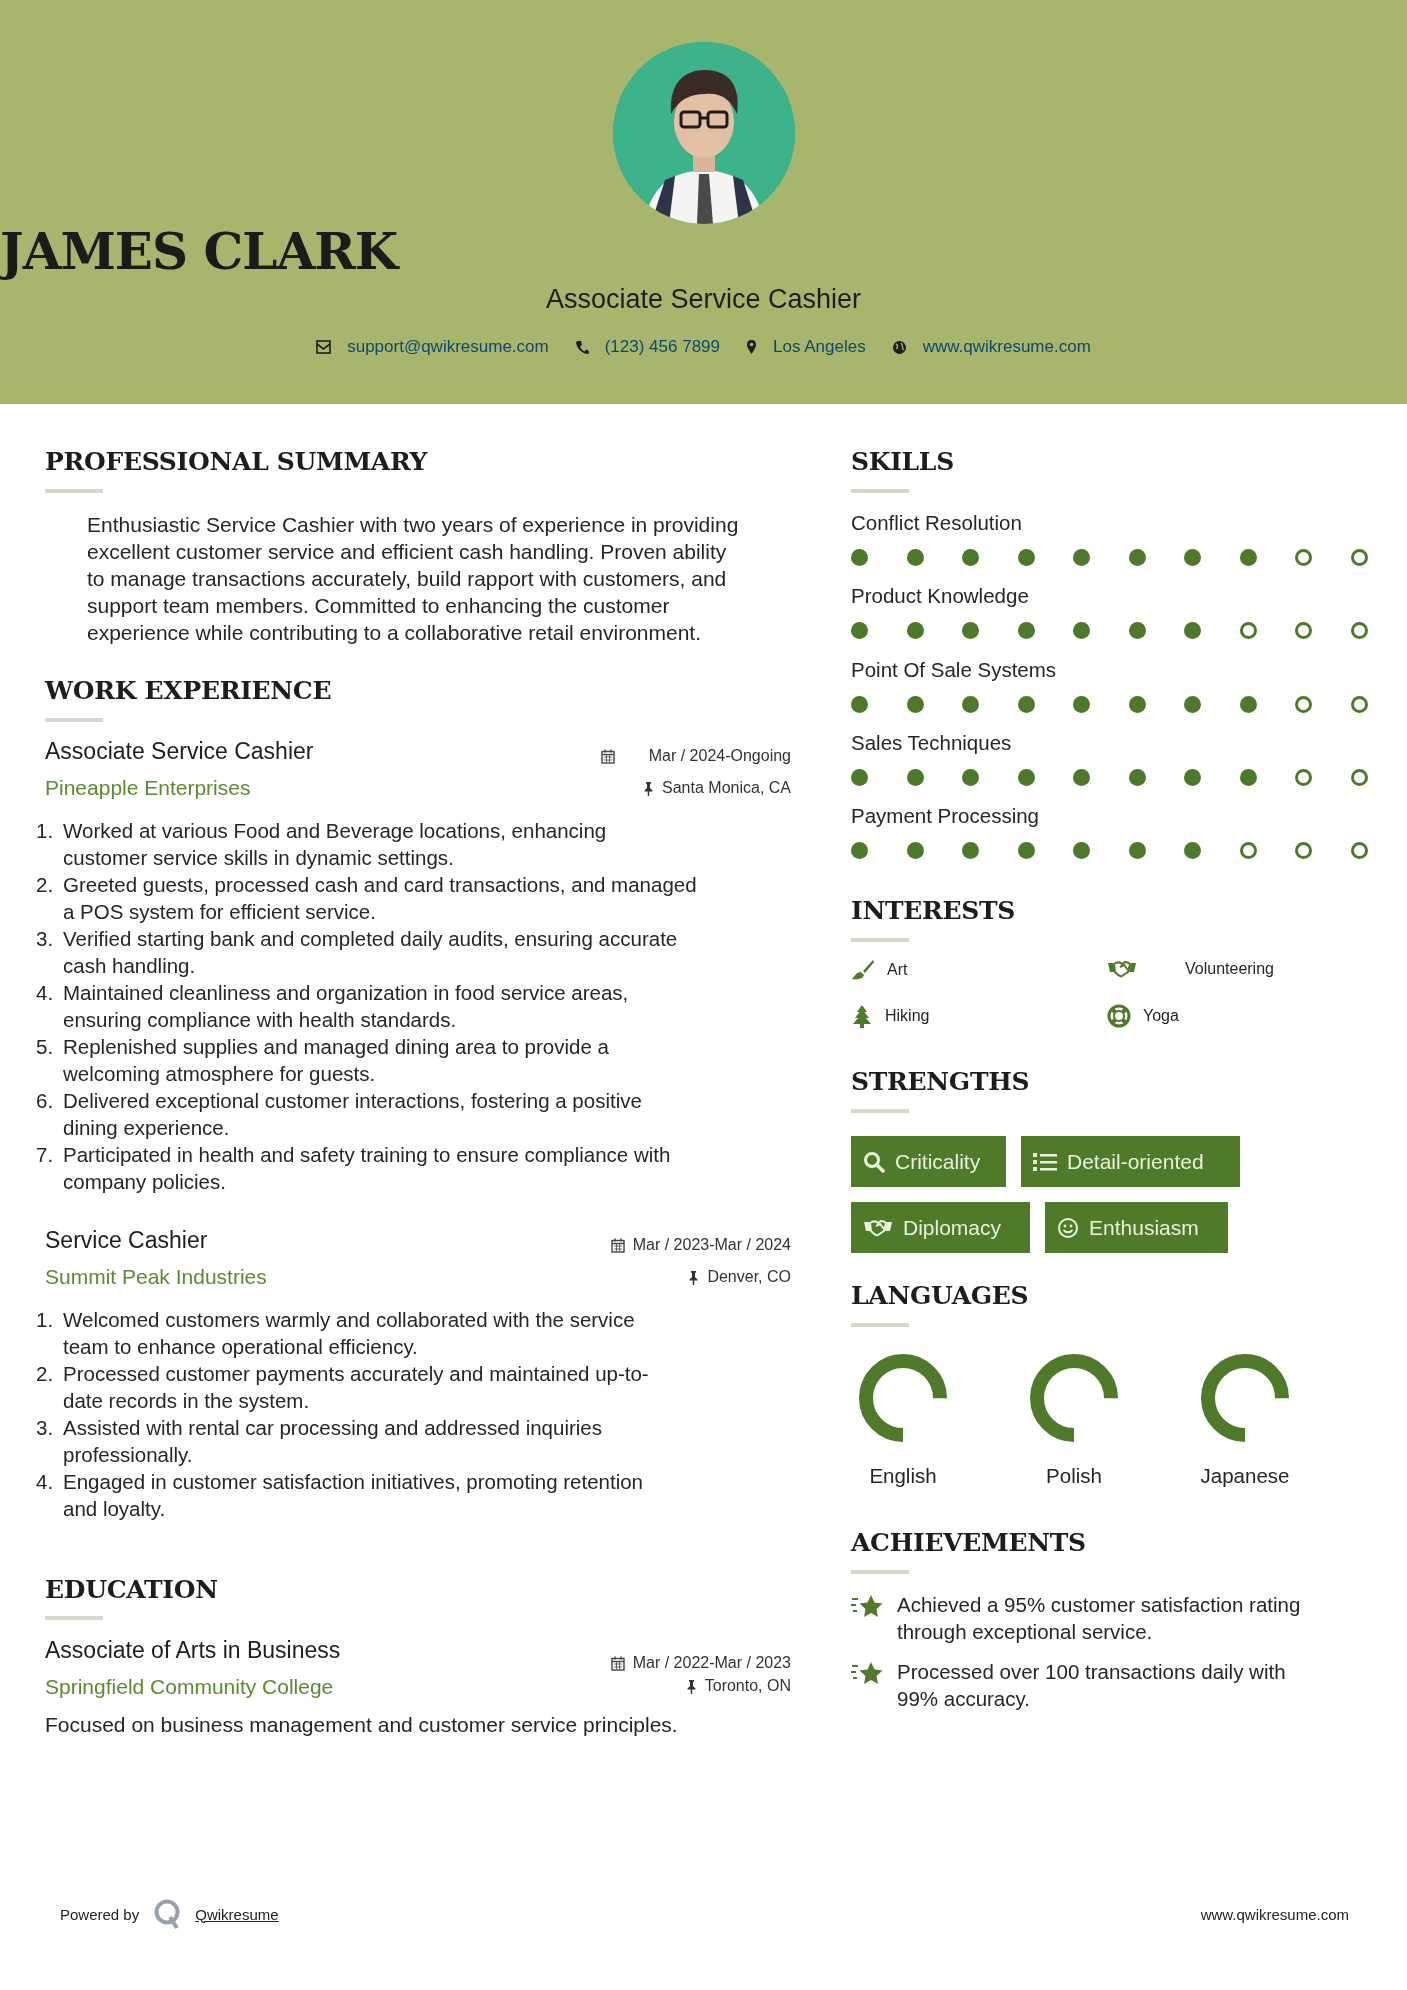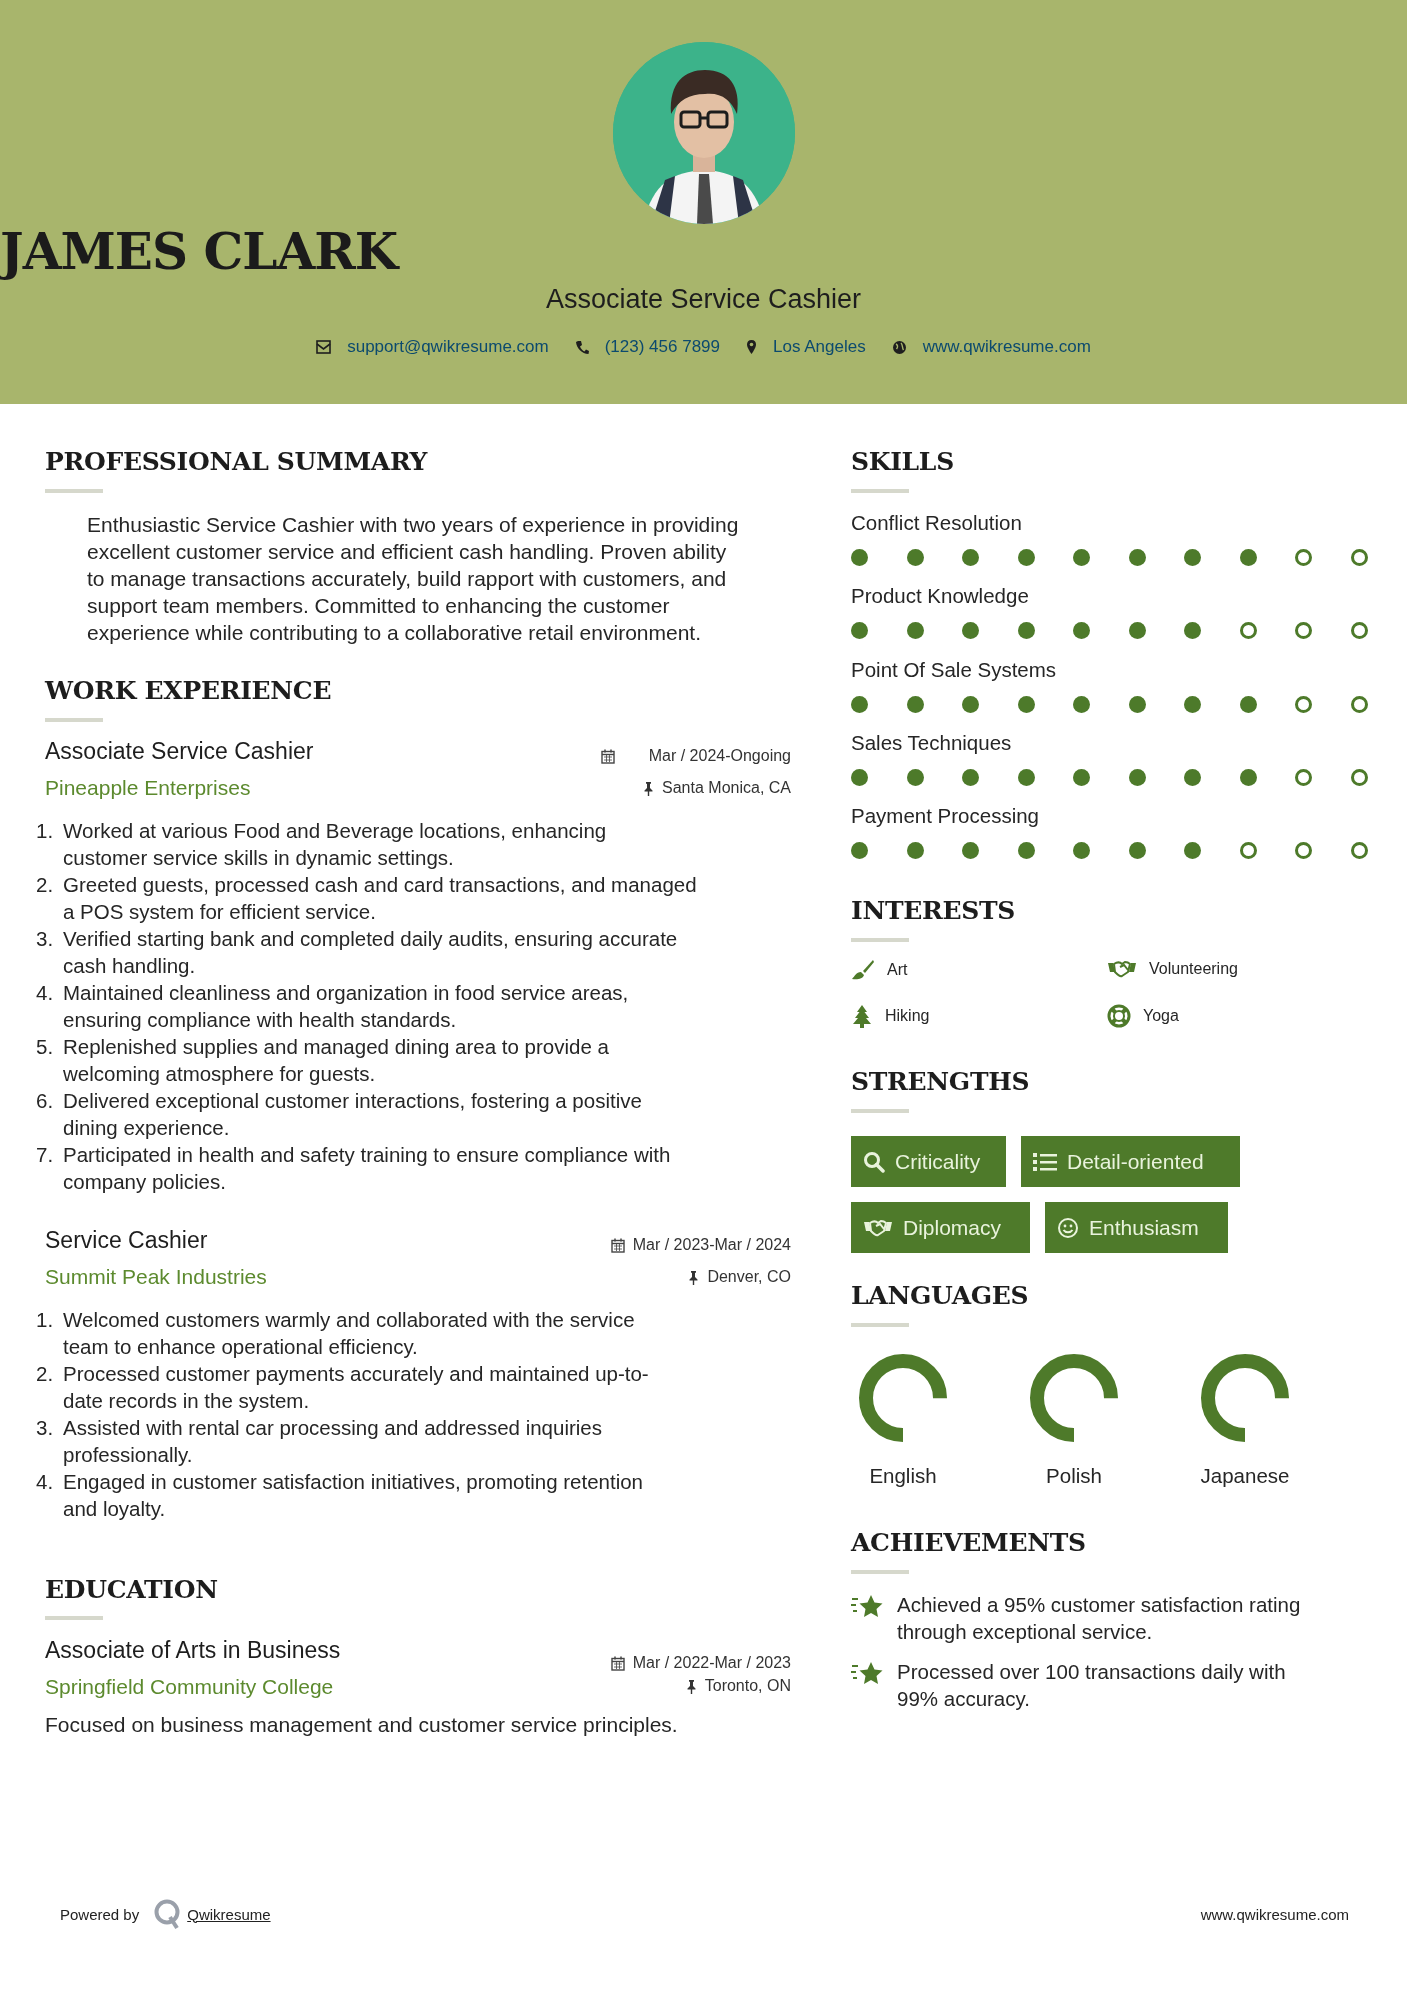--- a/index.html
+++ b/index.html
@@ -42,21 +42,21 @@
   .tag { position: absolute; height: 51px; background: #4e7a2a; color: #e9f3dc; display: flex; align-items: center; padding: 0 12px; font-family: "Liberation Sans", sans-serif; font-size: 21px; }
   .tag svg { margin-right: 10px; }
 
   .lang { position: absolute; width: 120px; text-align: center; }
   .lang-label { position: absolute; left: 0; top: 112px; width: 120px; text-align: center; font-family: "Liberation Sans", sans-serif; font-size: 20.5px; color: #262626; }
 
   .ach { position: absolute; left: 0; width: 520px; display: flex; font-family: "Liberation Sans", sans-serif; font-size: 20.5px; line-height: 27px; color: #262626; }
   .ach svg { flex: 0 0 auto; margin-right: 13px; margin-top: 2px; }
 
   .footer-left { position: absolute; left: 60px; top: 1898px; display: flex; align-items: center; font-family: "Liberation Sans", sans-serif; font-size: 15px; color: #222; }
-  .footer-left .plink { text-decoration: underline; color: #222; margin-left: 4px; }
+  .footer-left .plink { text-decoration: underline; color: #222; margin-left: 12px; }
   .footer-right { position: absolute; right: 58px; top: 1906px; font-family: "Liberation Sans", sans-serif; font-size: 15px; color: #222; }
 </style>
 </head>
 <body>
 
 <div class="header">
   <div class="photo">
     <svg width="182" height="182" viewBox="0 0 182 182">
       <rect width="182" height="182" fill="#3cb38a"></rect>
       <path d="M30 182 C40 140 60 130 91 128 C122 130 142 140 152 182 Z" fill="#f4f4f4"></path>
@@ -319,21 +319,21 @@
 
   <div class="sec-h" style="top:896px;">INTERESTS</div>
   <div class="sec-bar" style="top:938px;left:0;"></div>
   <div class="interest" style="top:959px;left:0;">
     <svg width="24" height="22" viewBox="0 0 24 22">
         <path d="M22 1 L12 12 L14 14 L23 3 Z" fill="#4e7a2a"></path>
         <path d="M10 13 C5 13 4 17 1 20 C6 21 12 20 13 16 Z" fill="#4e7a2a"></path>
       </svg>
     <span>Art</span>
   </div>
-  <div class="interest" style="top:959px;left:256px;">
+  <div class="interest" style="top:959px;left:256px;gap:36px;">
     <svg width="30" height="20" viewBox="0 0 30 20">
         <path d="M1 4h5l2 9H3Z M29 4h-5l-2 9h5Z" fill="#4e7a2a"></path>
         <path d="M7 5 C10 3 13 3 15 5 L18 3 C20 3 22 4 23 5 L21 13 L15 17 C13 18 11 16 8 13 Z" fill="none" stroke="#4e7a2a" stroke-width="2"></path>
         <path d="M13 8 L17 6 L21 11" fill="none" stroke="#4e7a2a" stroke-width="2"></path>
       </svg>
     <span>Volunteering</span>
   </div>
   <div class="interest" style="top:1004px;left:0;">
     <svg width="22" height="24" viewBox="0 0 22 24">
         <path d="M11 1 L16 8 H13.5 L18 14 H15 L20 20 H2 L7 14 H4 L8.5 8 H6 Z" fill="#4e7a2a"></path>

